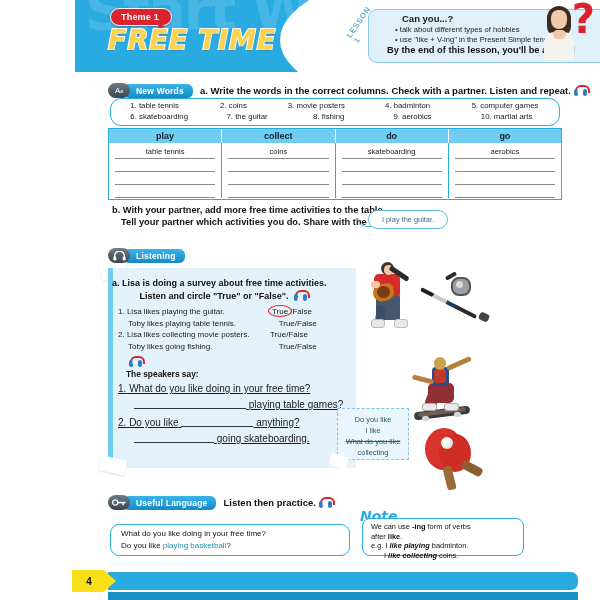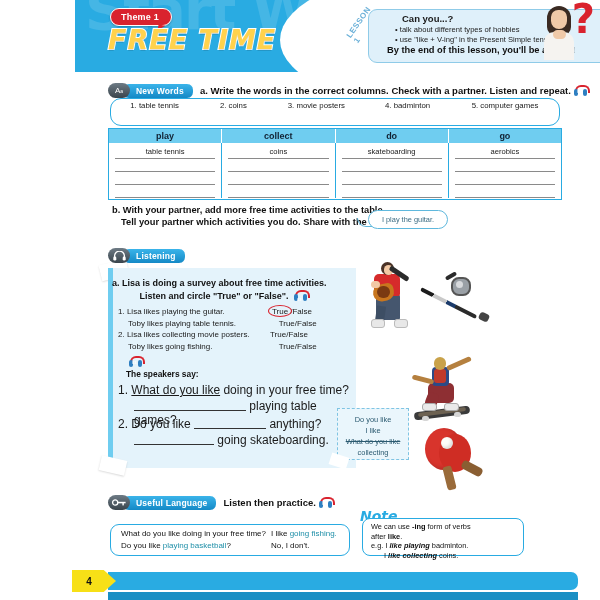--- a/index.html
+++ b/index.html
@@ -172,21 +172,21 @@
   .q-row{display:flex;font-size:8px;color:#1a1a1a;height:11.5px;align-items:center;}
   .q-row .qtxt{width:152px;}
   .q-row .qtf{width:70px;}
   .circled{position:relative;display:inline-block;padding:0 2px;}
   .circled:after{
     content:"";position:absolute;left:-2px;top:-2px;right:-2px;bottom:-1px;
     border:1.1px solid #d9232e;border-radius:50%;
   }
   .lp-b{position:absolute;left:18px;top:88px;font-size:9px;font-weight:bold;color:#111;}
   .lp-say{position:absolute;left:18px;top:101px;font-size:8.4px;font-weight:bold;color:#111;}
-  .fb{position:absolute;font-size:12px;color:#1a1a1a;}
+  .fb{position:absolute;font-size:10px;color:#1a1a1a;text-decoration:underline;}
   .fb1{left:10px;top:115px;}
   .fb2{left:26px;top:131px;}
   .fb3{left:10px;top:149px;}
   .fb4{left:26px;top:165px;}
   .ul-ans{text-decoration:underline;}
   .blankline{display:inline-block;border-bottom:1px solid #333;vertical-align:-1px;}
 
   
   .sticky{
     position:absolute;left:337px;top:408px;width:72px;height:52px;
@@ -330,20 +330,27 @@
   </div>
 
   <div class="wordbank">
     <div class="wb-row r1">
       <div class="wb-item" style="flex:1.05">1. table tennis</div>
       <div class="wb-item" style="flex:.85">2. coins</div>
       <div class="wb-item" style="flex:1.15">3. movie posters</div>
       <div class="wb-item" style="flex:1.05">4. badminton</div>
       <div class="wb-item" style="flex:1.3">5. computer games</div>
     </div>
+    <div class="wb-row r2">
+      <div class="wb-item" style="flex:1.15">6. skateboarding</div>
+      <div class="wb-item" style="flex:.95">7. the guitar</div>
+      <div class="wb-item" style="flex:1.0">8. fishing</div>
+      <div class="wb-item" style="flex:1.0">9. aerobics</div>
+      <div class="wb-item" style="flex:1.25">10. martial arts</div>
+    </div>
   </div>
 
   <div class="tbl">
     <div class="tbl-head">
       <div>play</div>
       <div>collect</div>
       <div>do</div>
       <div>go</div>
     </div>
     <div class="tbl-body">
@@ -528,26 +535,20 @@
     </span>
   </div>
 
   <div class="ul-box">
     <div class="ul-l">
       <div>What do you like doing in your free time?</div>
       <div>
         <span>Do you like </span><span class="teal">playing basketball</span><span>?</span>
       </div>
     </div>
-    <div class="ul-r">
-      <div>
-        <span>I like </span><span class="teal">going fishing.</span>
-      </div>
-      <div>No, I don't.</div>
-    </div>
   </div>
 
   <div class="note-label">Note</div>
   <div class="note-box">
     <div class="note-txt">
       <div>
         <span>We can use </span><b>-ing</b><span> form of verbs</span>
       </div>
       <div>
         <span>after </span><b>like</b><span>.</span>

